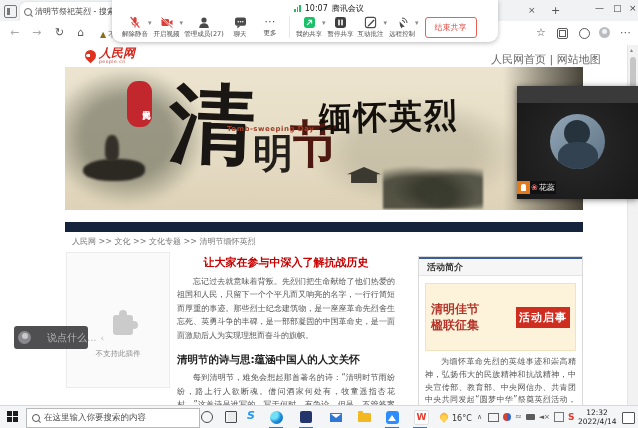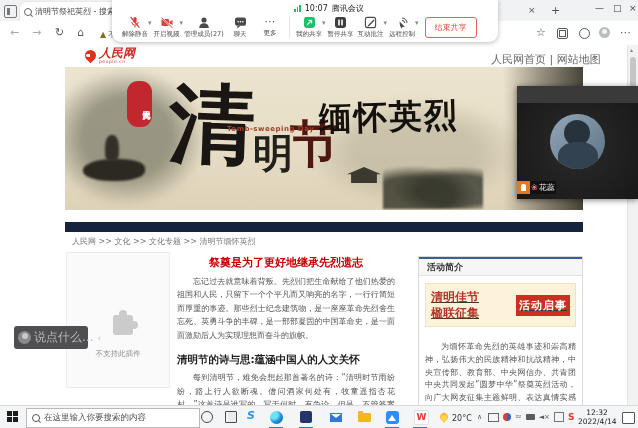--- a/index.html
+++ b/index.html
@@ -91,21 +91,21 @@
   .plugin-txt{position:absolute;left:0;top:96px;width:100%;text-align:center;font-size:7.5px;color:#8d8d8d;}
 
   .colmid{position:absolute;left:177px;top:207px;width:218px;}
   .a1title{font-size:11px;font-weight:bold;color:#c80000;text-align:center;margin:3px 0 5px;}
   .abody{font-size:8px;color:#555;line-height:1.68;text-align:justify;text-indent:2em;margin:0;}
   .a2title{font-size:10.5px;font-weight:bold;color:#1e1e1e;margin:11px 0 4px;}
 
   .sidebox{position:absolute;left:418px;top:211px;width:163px;height:149px;border:1px solid #d9d9d9;background:#fff;overflow:hidden;}
   .sidehead{height:16px;background:#f6f6f6;border-top:2px solid #3c5e96;border-bottom:1px solid #e4e4e4;
             font-size:9px;font-weight:bold;color:#333;line-height:16px;padding-left:8px;}
-  .promo{margin:7px 6px 14px;background:#fcf3da;border:1px solid #f0e3bd;height:42px;display:flex;align-items:center;justify-content:space-between;padding:0 5px;text-decoration:underline;}
+  .promo{margin:7px 6px 5px;background:#fcf3da;border:1px solid #f0e3bd;height:42px;display:flex;align-items:center;justify-content:space-between;padding:12px 5px;}
   .promo-txt{font-family:"DejaVu Serif","Liberation Serif",serif;font-weight:bold;font-size:12px;color:#b5342a;line-height:1.35;}
   .promo-badge{background:#cf2d20;color:#fff;font-weight:bold;font-size:11px;padding:3px 3px;letter-spacing:1px;}
   .sidebody{margin:0 6px;font-size:8px;color:#555;line-height:1.6;text-align:justify;text-indent:2em;}
 
   
   .vpanel{position:absolute;left:517px;top:86px;width:121px;height:113px;background:#1f1f1f;z-index:30;box-shadow:0 1px 6px rgba(0,0,0,.5);}
   .vhead{height:35px;background:#3a3a3a;display:flex;align-items:flex-end;padding:11px 5px;gap:3px;}
   .speak-ico{width:7px;height:7px;border-radius:50% 50% 50% 0;background:#e8882d;flex:none;}
   .vstatus{font-size:7.5px;color:#cfcfcf;flex:1;}
   .wm{font-size:8px;color:#575757;letter-spacing:-1px;}
@@ -118,21 +118,21 @@
   .micbox{width:13px;height:13px;background:#e07c1f;position:relative;flex:none;}
   .micbox::after{content:"";position:absolute;left:4px;top:3px;width:5px;height:7px;background:#fff;border-radius:2px 2px 0 0;}
   .nametxt{background:rgba(15,15,15,.85);color:#eee;font-size:8px;line-height:13px;padding:0 1px;white-space:nowrap;}
   .flower{color:#e77;margin-right:1px;}
 
   
   .pill{position:absolute;left:14px;top:326px;width:66px;height:23px;background:rgba(70,70,73,.95);border-radius:3px;
         display:flex;align-items:center;padding:0 4px;z-index:35;}
   .pill-av{width:13px;height:13px;border-radius:50%;background:#8a8a8e;position:relative;flex:none;}
   .pill-av::after{content:"";position:absolute;left:3.5px;top:2px;width:6px;height:6px;border-radius:50%;background:#c9c9cc;}
-  .pill-txt{font-size:12px;color:#b6b6ba;margin-left:3px;white-space:nowrap;flex:1;}
+  .pill-txt{font-size:10px;color:#b6b6ba;margin-left:16px;white-space:nowrap;flex:1;}
   .pill-div{width:1px;height:12px;background:#6d6d70;margin:0 2px;}
   .pill-col{font-size:9px;color:#b6b6ba;}
 
   
   .taskbar{position:absolute;left:0;top:405px;width:638px;height:23px;background:#f4f5f6;border-top:1px solid #d9d9d9;z-index:50;}
   .tico{position:absolute;top:5px;}
   .winlogo{left:7px;display:grid;grid-template-columns:5px 5px;grid-template-rows:5px 5px;gap:1px;}
   .winlogo i{background:#1d1d1d;display:block;}
   .tsearch{position:absolute;left:26px;top:2px;width:162px;height:18px;background:#fff;border:1px solid #b9b9b9;
            display:flex;align-items:center;padding:0 5px;gap:4px;}
@@ -228,21 +228,21 @@
 
     <div class="navybar"></div>
     <div class="crumb">人民网 &gt;&gt; 文化 &gt;&gt; 文化专题 &gt;&gt; 清明节缅怀英烈</div>
 
     <div class="pluginbox">
       <div class="puzzle"></div>
       <div class="plugin-txt">不支持此插件</div>
     </div>
 
     <div class="colmid">
-      <div class="a1title">祭奠是为了更好地继承先烈遗志</div>
+      <div class="a1title">让大家在参与中深入了解抗战历史</div>
       <p class="abody">忘记过去就意味着背叛。先烈们把生命献给了他们热爱的祖国和人民，只留下一个个平凡而又响亮的名字，一行行简短而厚重的事迹。那些烈士纪念建筑物，是一座座革命先烈舍生忘死、英勇斗争的丰碑，是一部部凝固的中国革命史，是一面面激励后人为实现理想而奋斗的旗帜。</p>
       <div class="a2title">清明节的诗与思:蕴涵中国人的人文关怀</div>
       <p class="abody">每到清明节，难免会想起那首著名的诗：“清明时节雨纷纷，路上行人欲断魂。借问酒家何处有，牧童遥指杏花村。”这首诗是谁写的，写于何时，有争论。但是，不管答案如何，没有</p>
     </div>
 
     <div class="sidebox">
       <div class="sidehead">活动简介</div>
       <div class="promo">
         <div class="promo-txt">
           <div>清明佳节</div>
@@ -389,21 +389,21 @@
     <span class="activebar" style="left:269px;"></span>
     <span class="tico navyapp"></span>
     <span class="activebar" style="left:299px;"></span>
     <span class="mail"></span>
     <span class="folder"></span>
     <span class="meetapp" style="top:5px;"></span>
     <span class="activebar" style="left:385px;"></span>
     <span class="wps">W</span>
     <span class="activebar" style="left:413px;"></span>
     <span class="flameapp"></span>
-    <span class="weather">20°C</span>
+    <span class="weather">16°C</span>
     <span class="chev">∧</span>
     <span class="tray">
       <span class="tr-mon"></span>
       <span class="tr-duo"></span>
       <span class="tr-sig">≈</span>
       <span class="tr-box"></span>
       <span class="tr-spk"><span>◄</span><span>×</span></span>
       <span class="tr-ime"></span>
       <span class="tr-s">S</span>
     </span>

